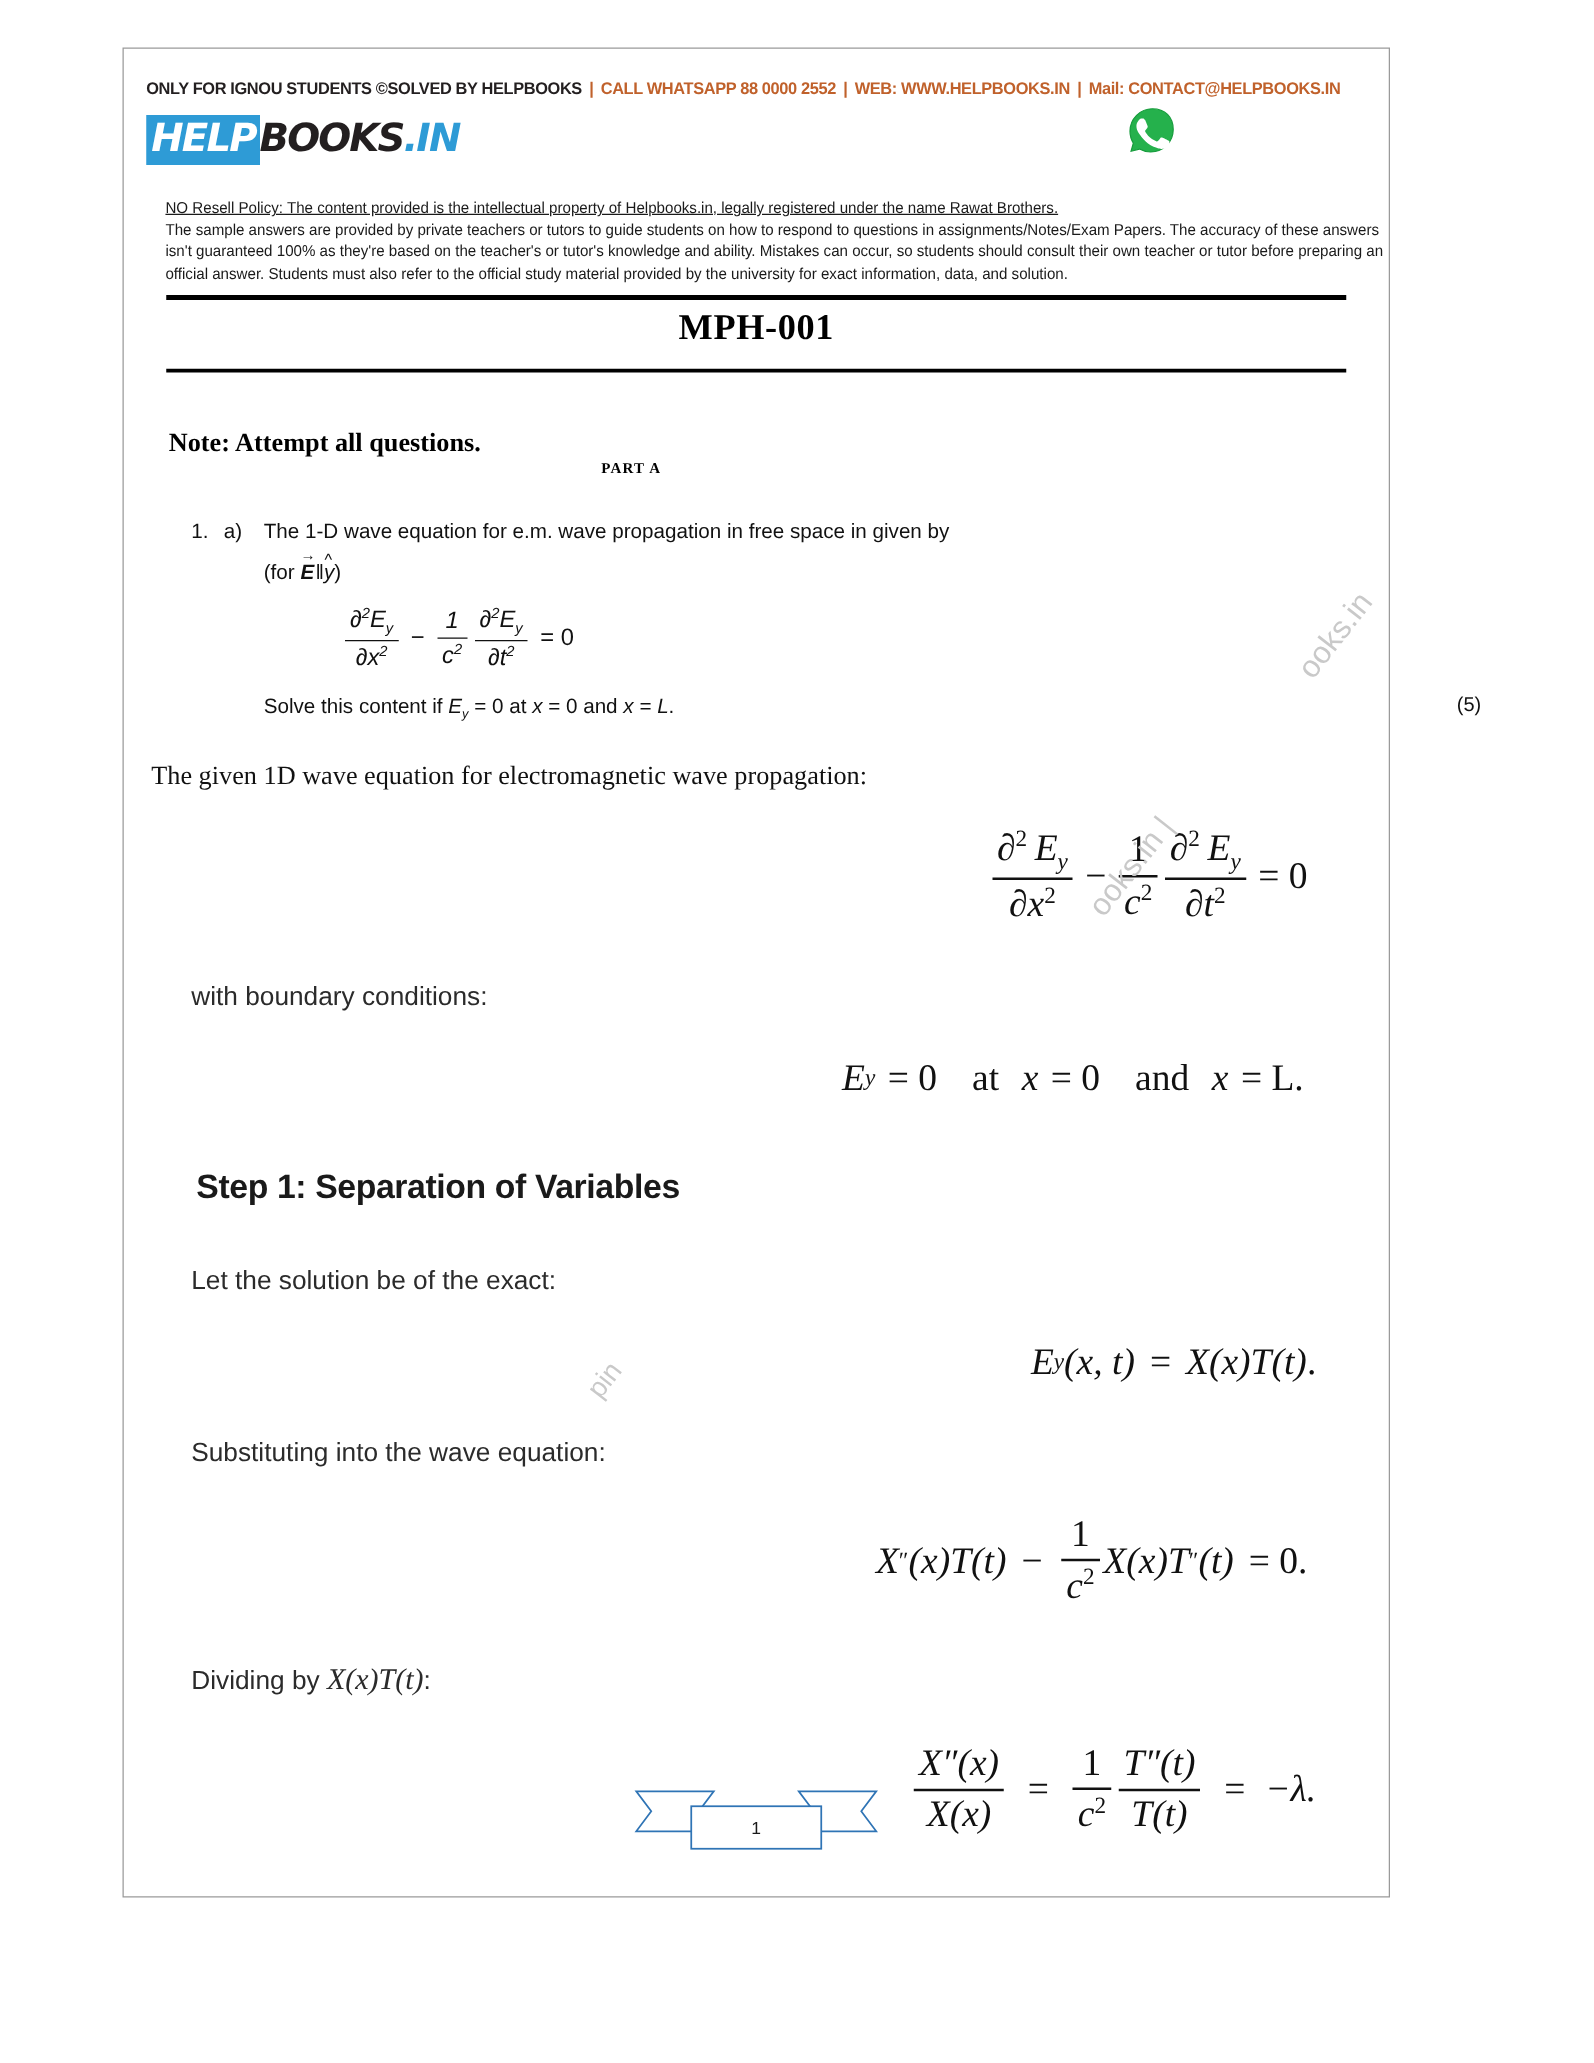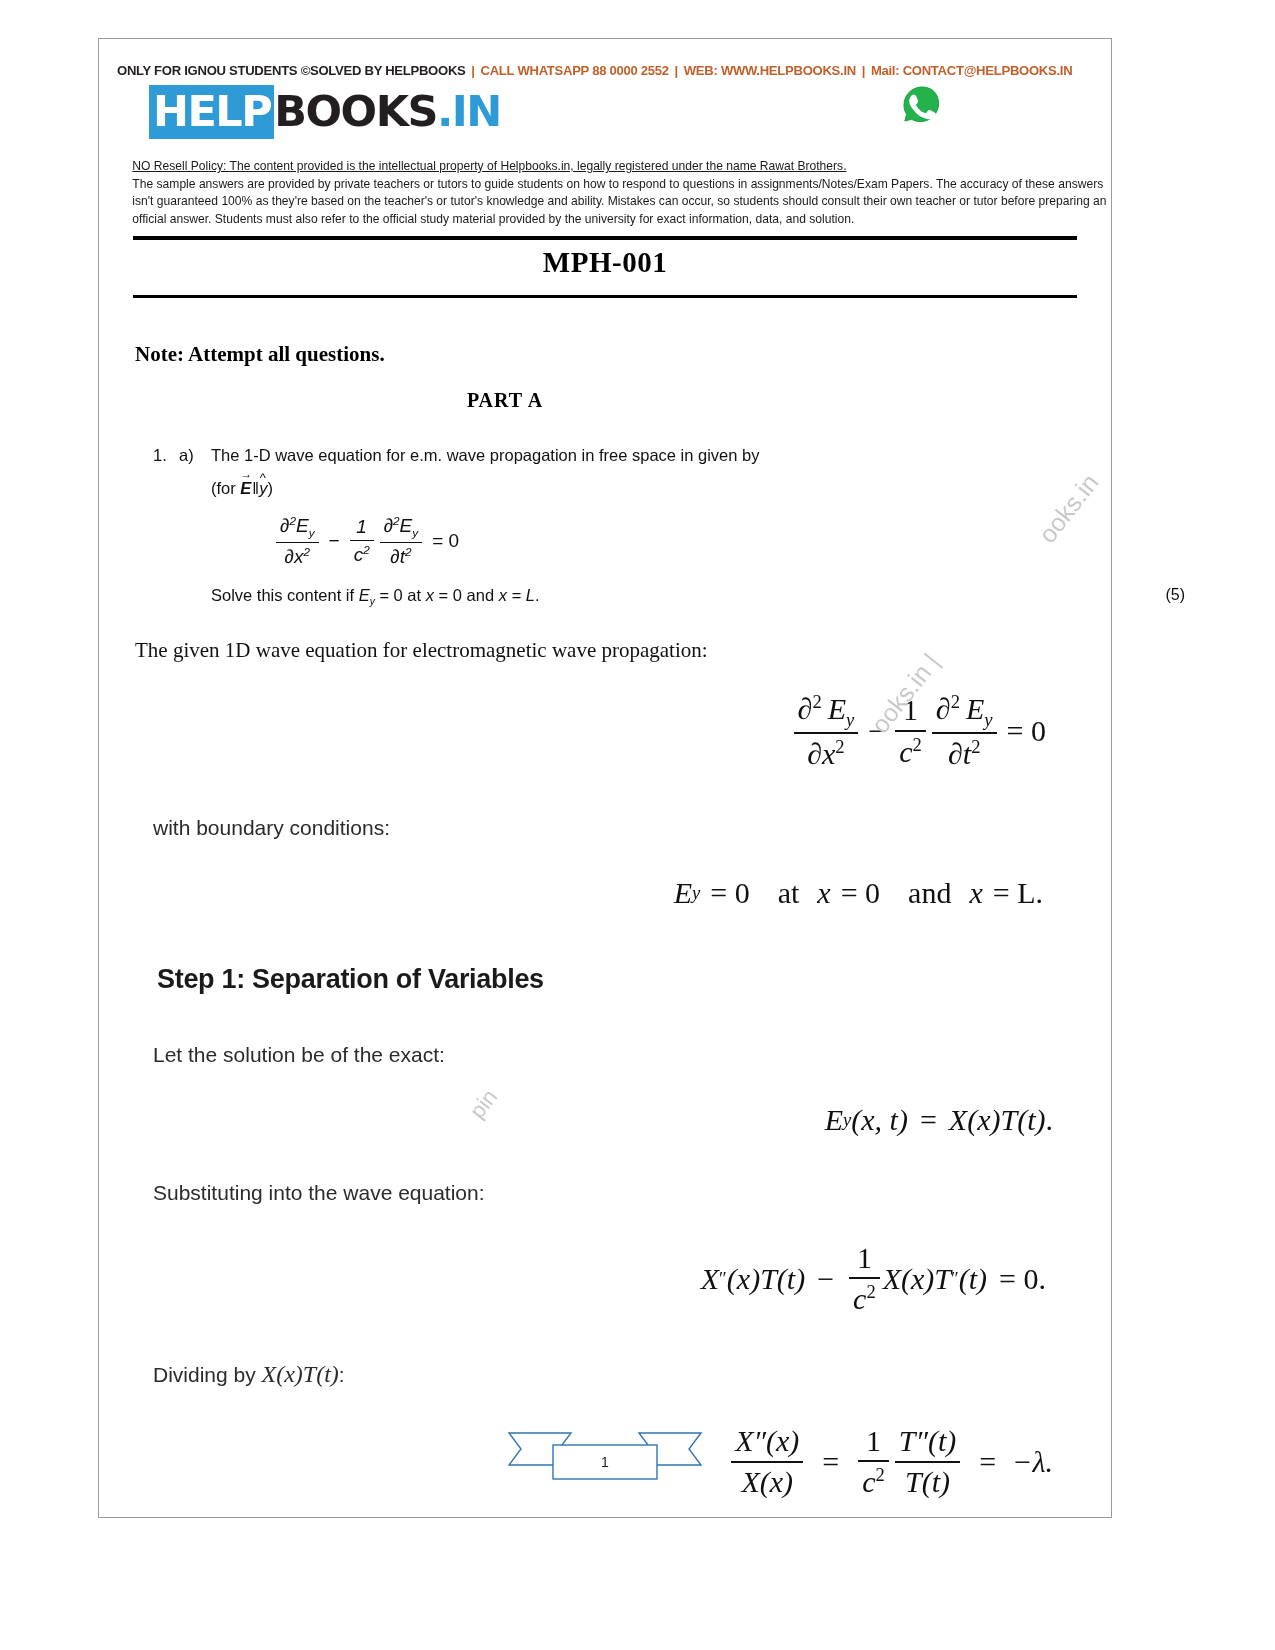--- a/index.html
+++ b/index.html
@@ -55,28 +55,29 @@
   }
 
   
   .logo-row {
     position: relative;
     height: 62px;
     margin-top: 8px;
   }
   .logo {
     position: absolute;
-    left: 32px;
+    left: 0;
     top: 0px;
     font-family: "DejaVu Sans", sans-serif;
-    font-size: 43px;
+    font-size: 31px;
     font-weight: 700;
     letter-spacing: -1.5px;
     line-height: 50px;
     white-space: nowrap;
+    font-style: italic;
   }
   .logo .help {
     background: #2e9bd6;
     color: #ffffff;
     padding: 1px 3px 3px 4px;
   }
   .logo .books {
     color: #231f20;
   }
   .logo .dotin {
@@ -153,24 +154,23 @@
 
   
   .note {
     margin: 44px 0 0 18px;
     font-family: "Liberation Serif", serif;
     font-size: 21px;
     font-weight: 700;
     color: #000;
   }
   .part {
-    margin-top: 22px;
     text-align: center;
     font-family: "Liberation Serif", serif;
-    font-size: 20px;
+    font-size: 12px;
     font-weight: 700;
     letter-spacing: 1px;
     color: #000;
     padding-right: 200px;
   }
 
   
   .q-block {
     margin: 34px 0 0 36px;
     position: relative;
@@ -264,21 +264,21 @@
   }
 
   
   .ans {
     margin-top: 30px;
     color: #111;
   }
   .ans-p-serif {
     font-family: "Liberation Serif", serif;
     font-size: 21px;
-    margin: 0 0 0 18px;
+    margin: 0 0 0 4px;
     color: #111;
   }
   .ans-p {
     font-family: "Liberation Sans", sans-serif;
     font-size: 21px;
     margin: 0 0 0 36px;
     color: #2b2b2b;
     font-weight: 400;
   }
   .ans-h {

